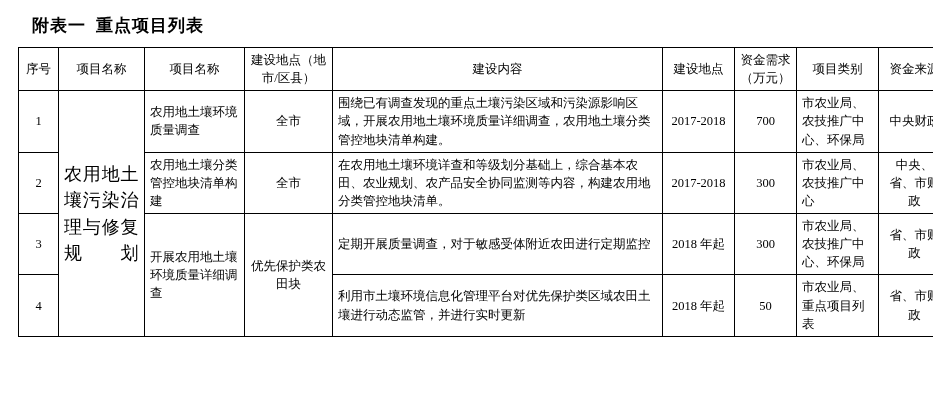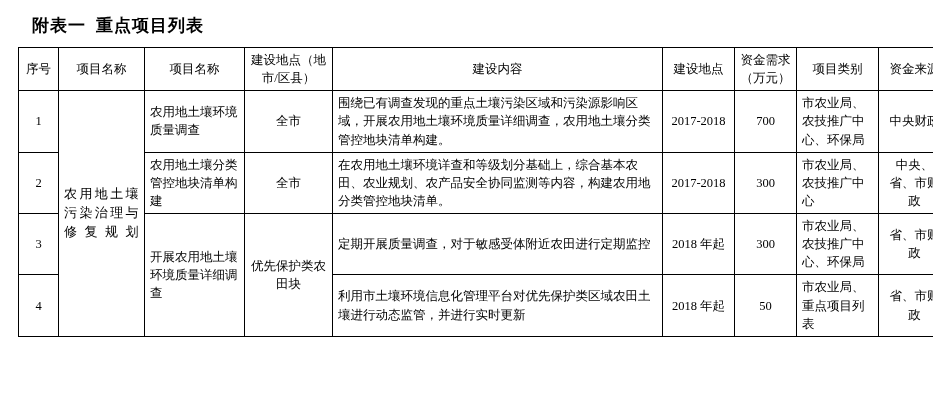--- a/index.html
+++ b/index.html
@@ -50,21 +50,21 @@
     font-weight: bold;
     font-size: 12.5px;
     padding: 6px 4px;
     line-height: 1.35;
   }
   .c-center { text-align: center; }
   .c-left { text-align: left; }
   .cat-cell {
     text-align: justify;
     text-align-last: justify;
-    font-size: 13px;
+    font-size: 18px;
     letter-spacing: 0.5px;
     padding: 4px 8px;
   }
   
   col.c-seq     { width: 40px; }
   col.c-cat     { width: 86px; }
   col.c-name    { width: 100px; }
   col.c-place   { width: 88px; }
   col.c-content { width: 330px; }
   col.c-years   { width: 72px; }

